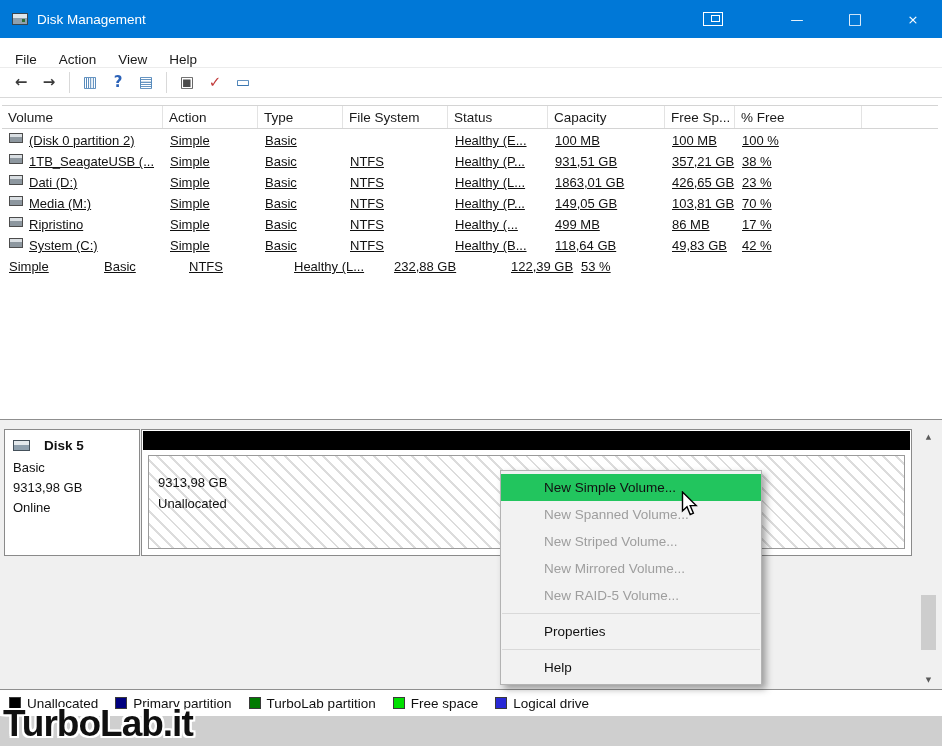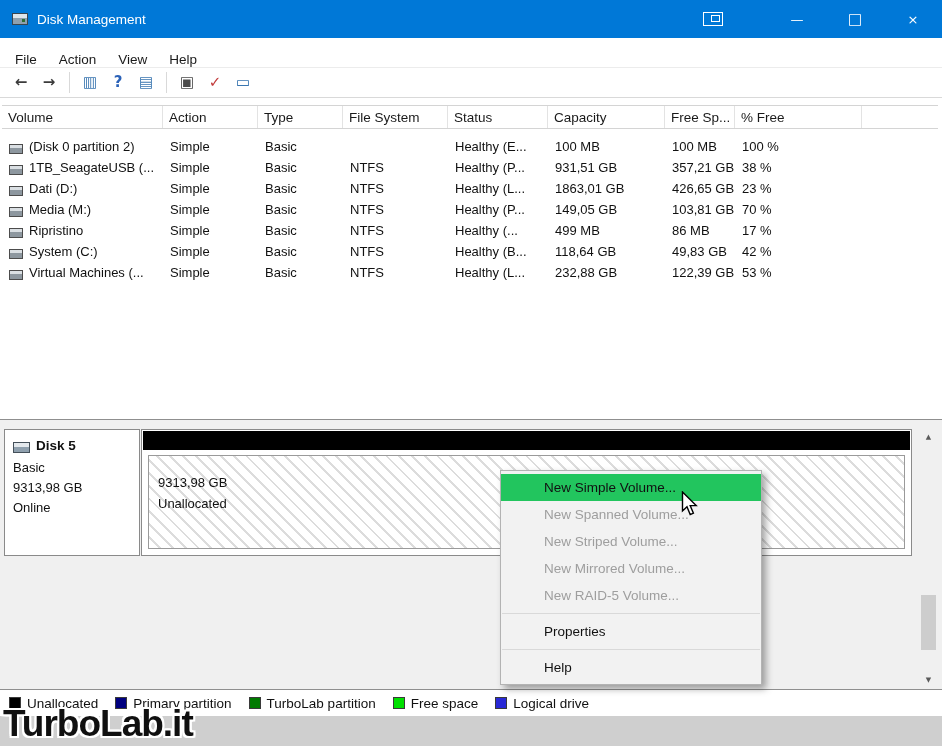--- a/index.html
+++ b/index.html
@@ -29,27 +29,27 @@
   .tsep { width:1px; height:21px; background:#d9d9d9; margin:0 6px; }
 
   
   .top-pane { position:absolute; left:0; top:98px; width:942px; height:321px; background:#fff; }
   .thead { display:flex; margin-left:2px; width:936px; height:24px; border-top:1px solid #d4d4d4; border-bottom:1px solid #d4d4d4; margin-top:7px; font-size:13.5px; color:#1a1a1a; }
   .hcell { display:flex; align-items:center; padding-left:6px; border-right:1px solid #e3e3e3; overflow:hidden; white-space:nowrap; }
   .hcell.nob { border-right:none; }
   .col0{width:161px;} .col1{width:95px;} .col2{width:85px;} .col3{width:105px;} .col4{width:100px;} .col5{width:117px;} .col6{width:70px;} .col7{width:127px;} .col8{flex:1;}
   .tbody { margin-left:3px; margin-top:4px; }
   .trow { display:flex; height:21px; align-items:center; font-size:13px; color:#111; }
-  .cell { padding-left:6px; overflow:hidden; white-space:nowrap; display:flex; align-items:flex-end; height:100%; }
+  .cell { padding-left:6px; overflow:hidden; white-space:nowrap; display:flex; align-items:flex-start; height:100%;text-decoration:underline; }
   .vol-icon { display:inline-block; width:14px; height:10px; margin-right:6px; border:1px solid #4c4c4c; background:linear-gradient(180deg,#dadfe3 0 35%,#8d979f 35% 100%); flex:0 0 auto; }
 
   
   .bottom-pane { position:absolute; left:0; top:419px; width:942px; height:270px; background:#f0f0f0; border-top:1px solid #8f8f8f; }
   .disk-info { position:absolute; left:4px; top:9px; width:136px; height:127px; background:#fff; border:1px solid #8a8a8a; padding:8px 0 0 8px; font-size:13px; color:#111; }
-  .disk-title { display:flex; align-items:flex-end; gap:6px; font-weight:bold; font-size:13.5px; margin-bottom:5px; }
+  .disk-title { display:flex; align-items:center; gap:14px; font-weight:bold; font-size:13.5px; margin-bottom:5px; }
   .disk-icon { display:inline-block; width:17px; height:11px; border:1px solid #44505a; background:linear-gradient(180deg,#e4e9ed 0 40%,#8fa0ae 40% 100%); }
   .disk-line { line-height:20px; }
   .disk-bar { position:absolute; left:141px; top:9px; width:771px; height:127px; background:#fff; border:1px solid #8a8a8a; display:flex; flex-direction:column; }
   .region-strip { height:19px; background:#000; margin:1px; }
   .region-body { flex:1; margin:4px 6px 6px 6px; border:1px solid #9a9a9a;
       background:repeating-linear-gradient(45deg,#ffffff 0px,#ffffff 7px,#dcdcdc 7px,#dcdcdc 9px);
       padding:16px 0 0 9px; font-size:13px; color:#111; }
   .region-line { line-height:21px; }
 
   
@@ -216,24 +216,20 @@
           </div>
           <div class="cell col1">Simple</div>
           <div class="cell col2">Basic</div>
           <div class="cell col3">NTFS</div>
           <div class="cell col4">Healthy (B...</div>
           <div class="cell col5">118,64 GB</div>
           <div class="cell col6">49,83 GB</div>
           <div class="cell col7">42 %</div>
         </div>
         <div class="trow">
-          <div class="cell col0">
-            <span class="vol-icon"></span>
-            <span>Virtual Machines (...</span>
-          </div>
           <div class="cell col1">Simple</div>
           <div class="cell col2">Basic</div>
           <div class="cell col3">NTFS</div>
           <div class="cell col4">Healthy (L...</div>
           <div class="cell col5">232,88 GB</div>
           <div class="cell col6">122,39 GB</div>
           <div class="cell col7">53 %</div>
         </div>
       </div>
   </div>

